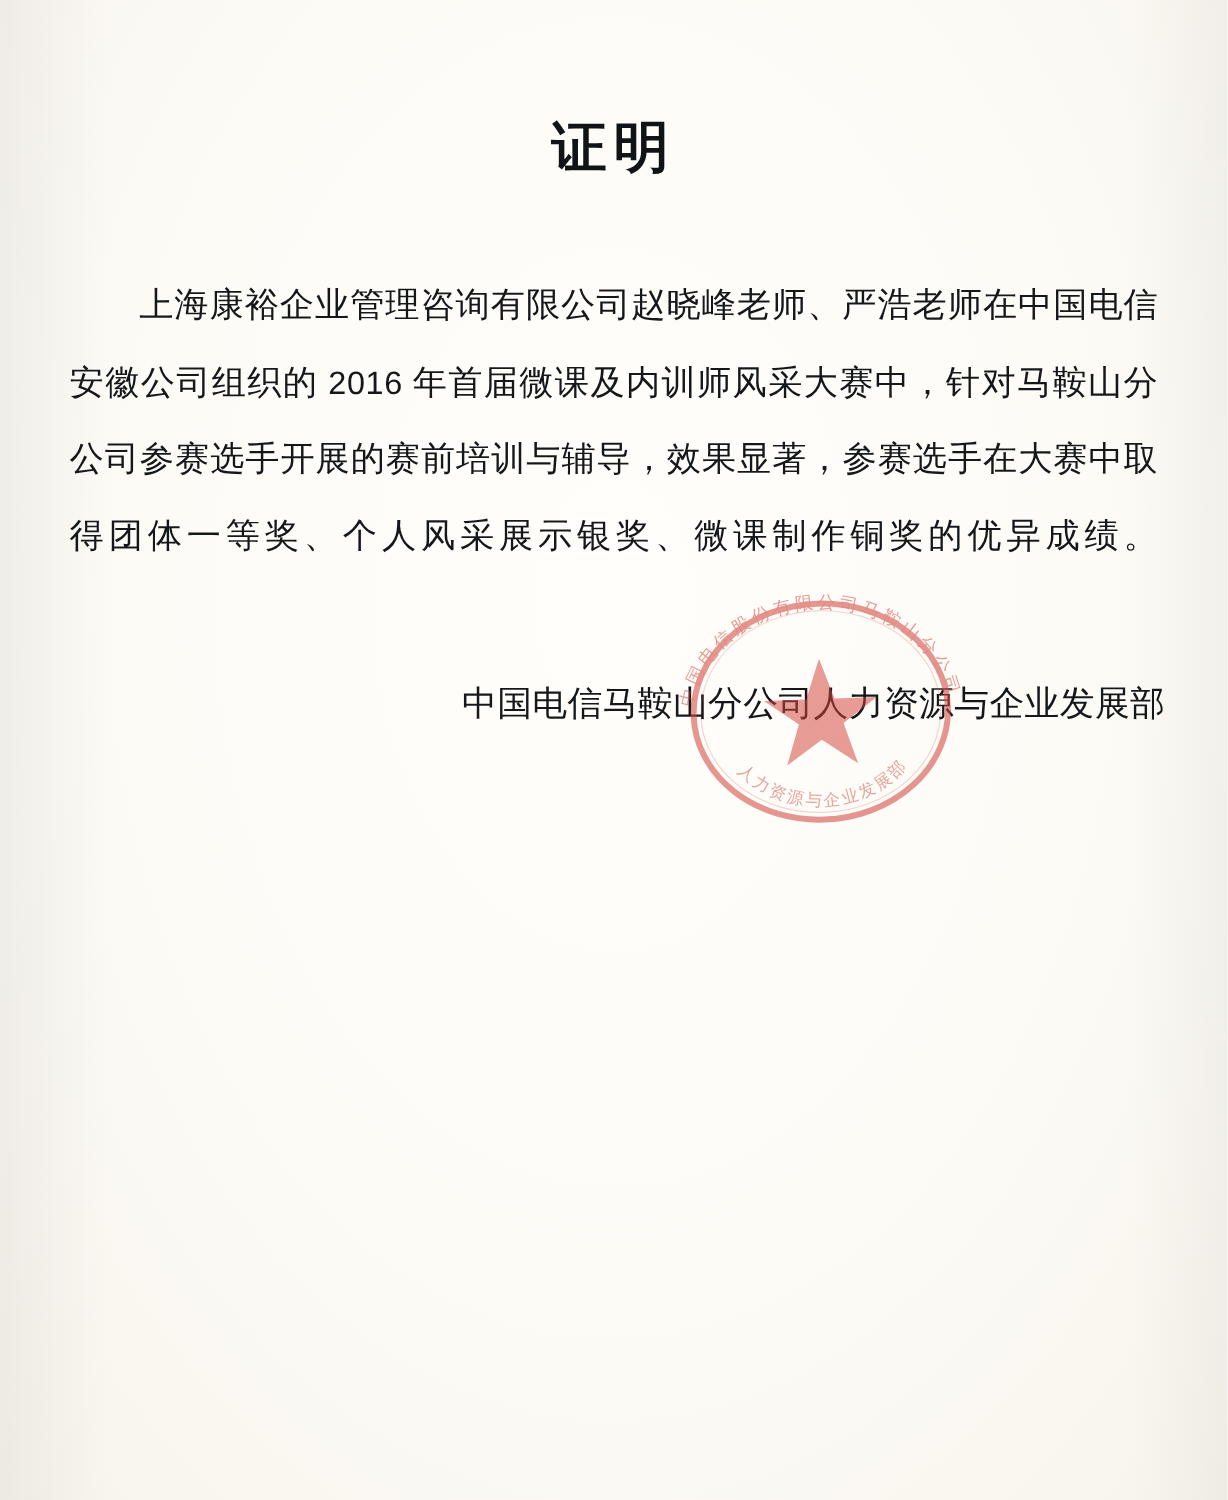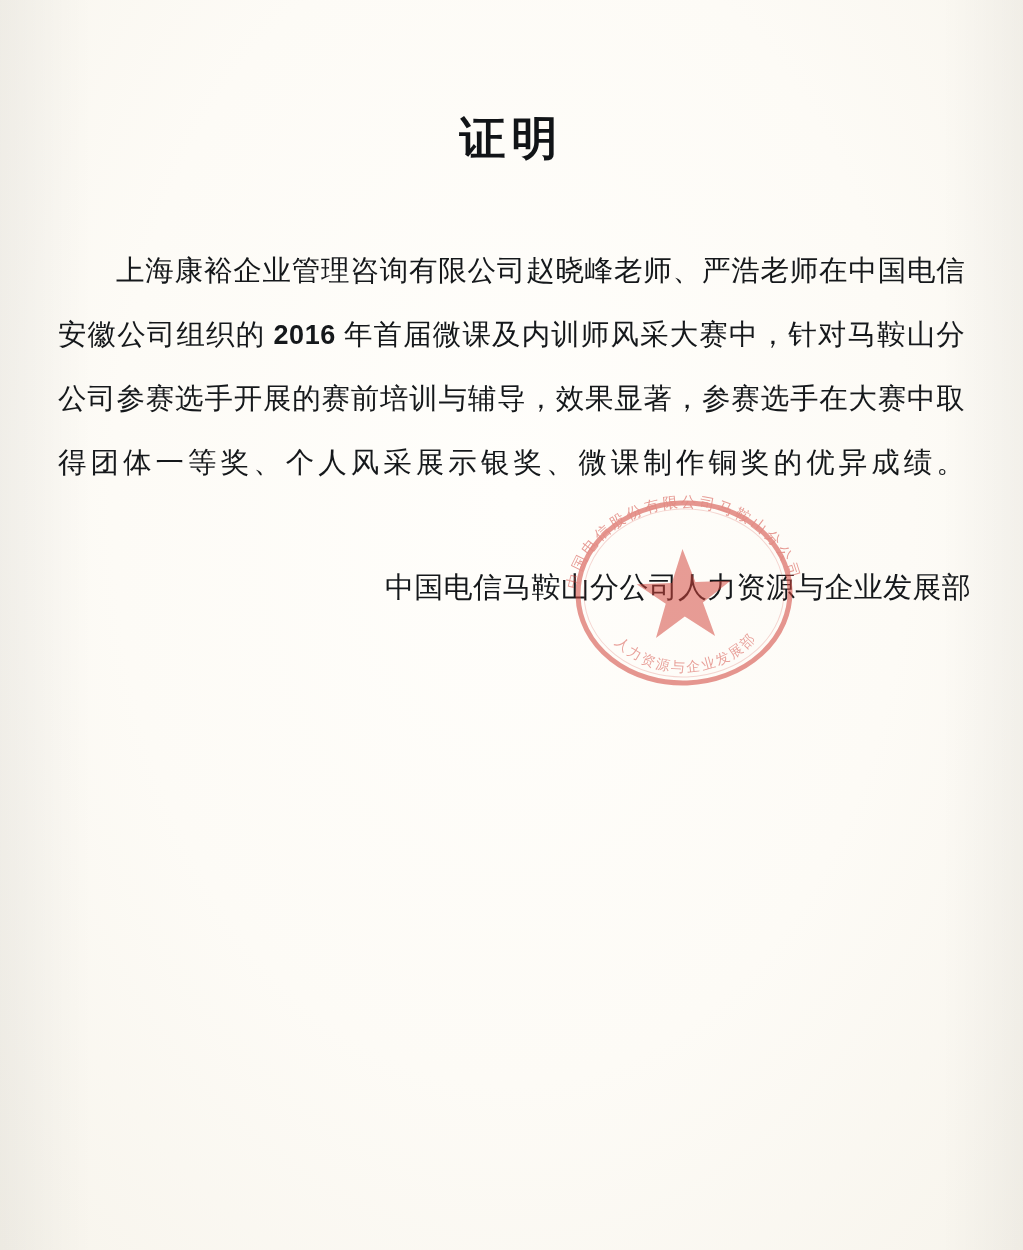--- a/index.html
+++ b/index.html
@@ -28,21 +28,21 @@
     position: absolute;
     inset: 0;
     background:
       linear-gradient(to right, rgba(0,0,0,0.045), rgba(0,0,0,0) 9%, rgba(0,0,0,0) 92%, rgba(0,0,0,0.035));
     pointer-events: none;
   }
 
   .sheet {
     position: absolute;
     inset: 0;
-    padding: 16px 52px;
+    padding: 0 52px;
     box-sizing: border-box;
   }
 
   .doc-title {
     margin: 0;
     padding-top: 98px;
     text-align: center;
     font-size: 46px;
     line-height: 1.1;
     font-weight: 700;
@@ -61,21 +61,21 @@
     font-size: 28.5px;
     line-height: 64px;
     text-align: justify;
     text-align-last: justify;
     text-indent: 58px;
     letter-spacing: 0.2px;
     color: #15181b;
   }
   .body-para .num {
     font-family: "Liberation Sans", sans-serif;
-    font-weight: 700;
+    font-weight: 400;
     letter-spacing: 0.5px;
     font-size: 27px;
     margin-top: 28px;
   }
 
   .signature-block {
     position: absolute;
     right: 52px;
     top: 560px;
     width: 660px;

